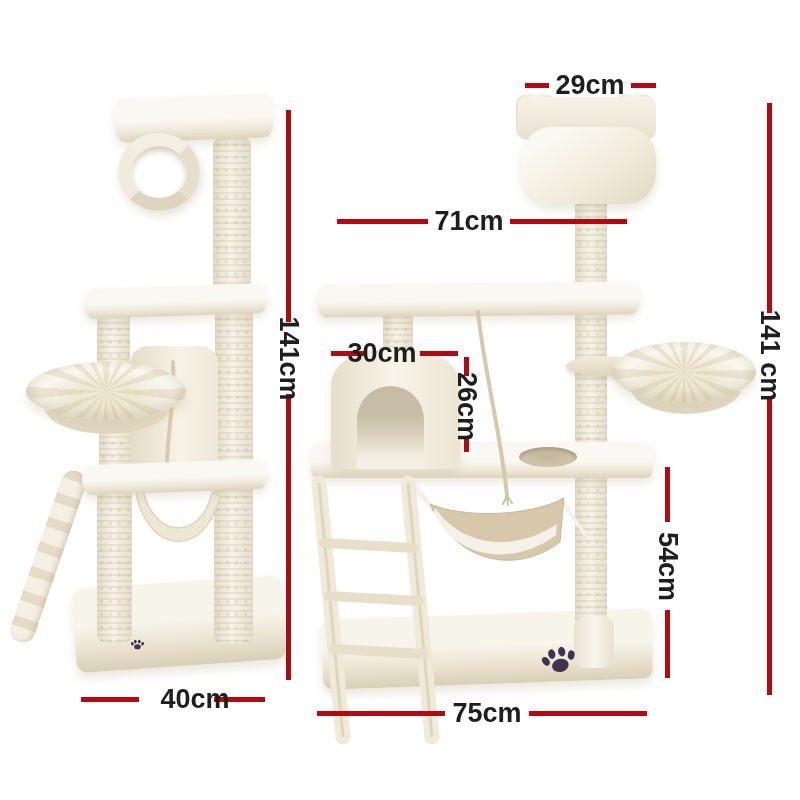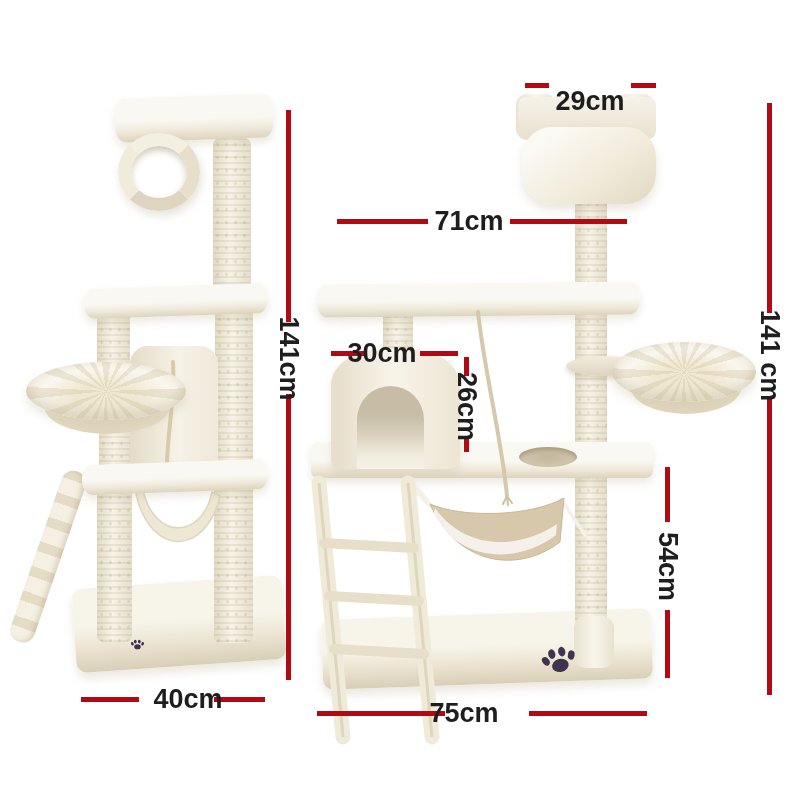--- a/index.html
+++ b/index.html
@@ -105,21 +105,21 @@
   .seg.h{height:5px;} .seg.v{width:5px;}
   .dlabel{
     color:var(--c-label_text,#1e1e1e);
     font-size:27px;font-weight:700;letter-spacing:0px;line-height:1;
     text-align:center;white-space:nowrap;
   }
   .dlabel.rot{transform:rotate(90deg);}
 
   .s29l {left:525px; top:83px;  width:24px;}
   .s29r {left:631px; top:83px;  width:25px;}
-  .t29  {left:549px; top:72px;  width:82px;margin-top:16px;}
+  .t29  {left:549px; top:72px;  width:82px;}
 
   .s71l {left:337px; top:219px; width:91px;}
   .s71r {left:510px; top:219px; width:117px;}
   .t71  {left:428px; top:208px; width:82px;}
 
   .s141La{left:286px; top:110px; height:212px;}
   .s141Lb{left:286px; top:394px; height:286px;}
   .t141L {left:243px; top:345px; width:90px;}
 
   .s141Ra{left:767px; top:103px; height:210px;}
@@ -133,25 +133,25 @@
   .s26a {left:464px; top:357px; height:19px;}
   .s26b {left:464px; top:436px; height:16px;}
   .t26  {left:426px; top:393px; width:80px;}
 
   .s54a {left:665px; top:467px; height:55px;}
   .s54b {left:665px; top:610px; height:68px;}
   .t54  {left:627px; top:553px; width:80px;}
 
   .s40l {left:81px;  top:697px; width:58px;}
   .s40r {left:214px; top:697px; width:51px;}
-  .t40  {left:150px; top:686px; width:76px;}
+  .t40  {left:157px; top:686px; width:76px;}
 
   .s75l {left:317px; top:711px; width:128px;}
   .s75r {left:529px; top:711px; width:118px;}
-  .t75  {left:424px; top:700px; width:80px;}
+  .t75  {left:447px; top:700px; width:80px;}
 </style>
 </head>
 <body>
 
 <div class="scene">
 
   <div style="left:0;top:0;width:800px;height:800px;">
     <div class="tl-base base"></div>
     <div class="tl-post-topmain post"></div>
     <div class="tl-post-rmid post"></div>

